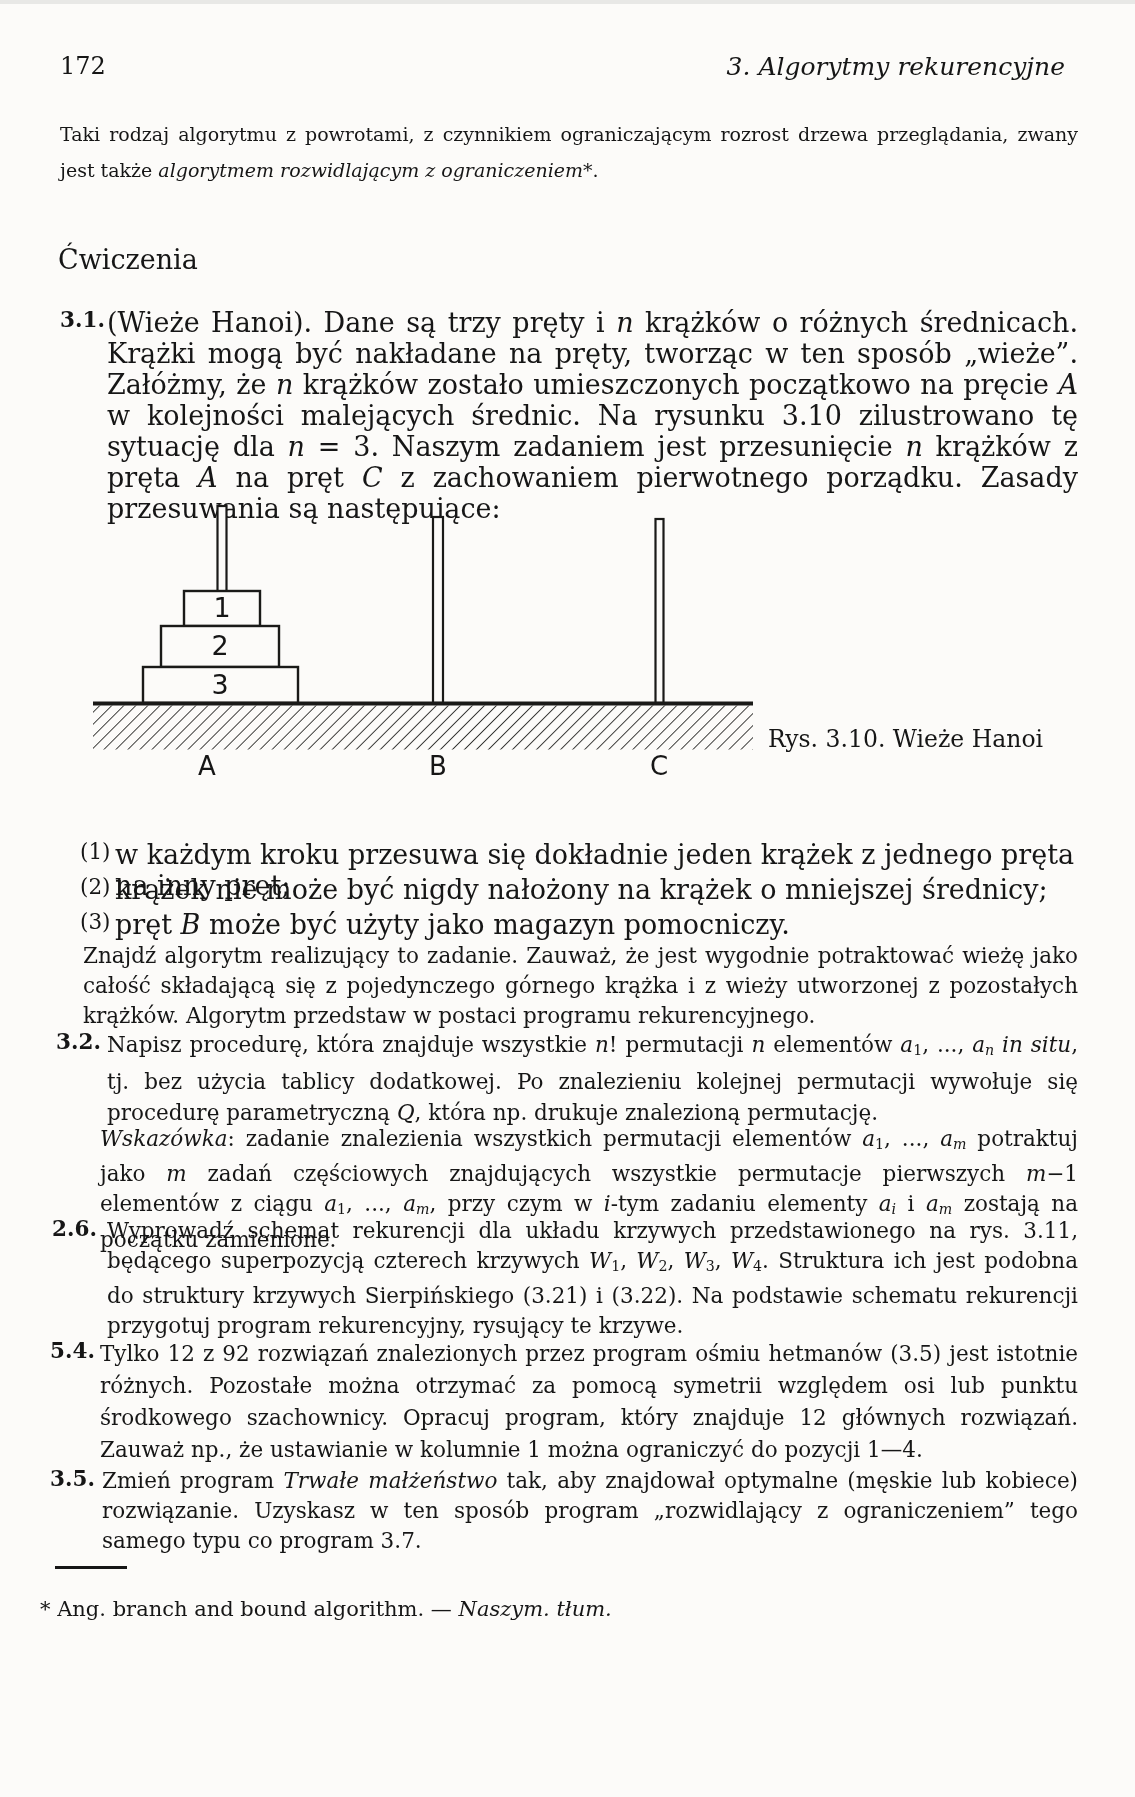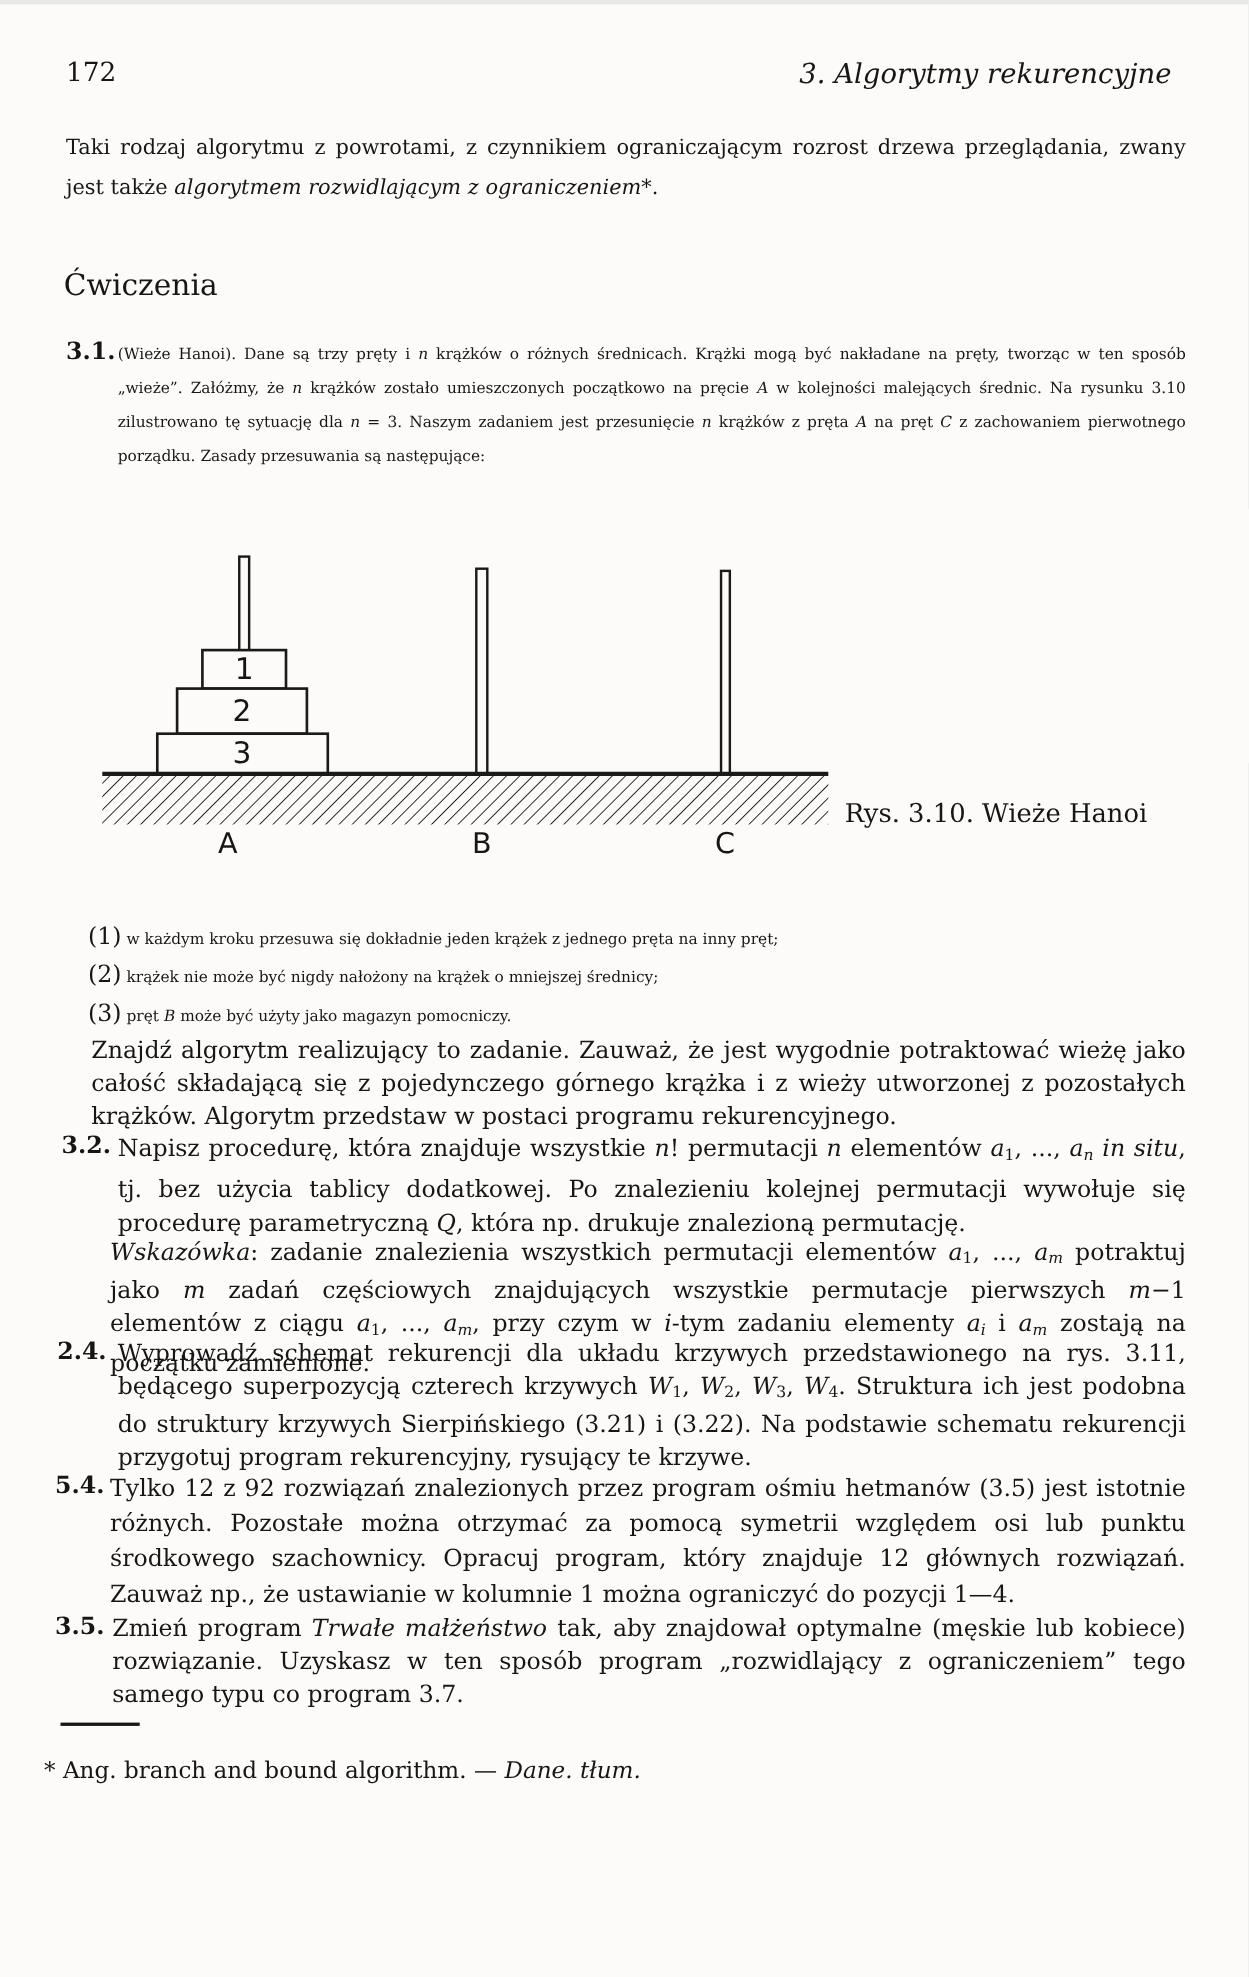--- a/index.html
+++ b/index.html
@@ -6,21 +6,21 @@
   .page{
     position:relative;width:1135px;height:1797px;margin:4px auto;
     background:#fcfbf9;color:#161616;
     font-family:"DejaVu Serif","Liberation Serif",serif;
     overflow:hidden;
   }
   .abs{position:absolute;}
   .just{text-align:justify;}
   .it{font-style:italic;}
   .sb{font-size:0.66em;vertical-align:-0.24em;}
-  .body-text{font-size:14px;line-height:31px;}
+  .body-text{font-size:27px;line-height:31px;}
   .running{font-size:24px;}
   .num{font-size:21.5px;font-weight:bold;}
   .cond-marker{font-size:21.5px;}
   h2.heading{margin:0;font-size:27px;font-weight:normal;}
   .rule{background:#161616;}
   .fig-label{font-family:"DejaVu Sans","Liberation Sans",sans-serif;}
   p{margin:0;}
 </style>
 </head>
 <body>
@@ -74,25 +74,25 @@
 
   <span class="abs cond-marker" style="left:80px;top:905px;">(3)</span>
   <p class="abs just" style="left:83px;top:937px;width:995px;font-size:21.5px;line-height:30px;"><span>Znajdź algorytm realizujący to zadanie. Zauważ, że jest wygodnie potraktować wieżę jako całość składającą się z pojedynczego górnego krążka i z wieży utworzonej z pozostałych krążków. Algorytm przedstaw w postaci programu rekurencyjnego.</span></p>
 
   <p class="abs body-text" style="left:115px;top:905px;width:963px;"><span>pręt </span><span class="it">B</span><span> może być użyty jako magazyn pomocniczy.</span></p>
 
   <span class="abs num" style="left:56px;top:1025px;">3.2.</span>
   <p class="abs just" style="left:107px;top:1025px;width:971px;font-size:21.5px;line-height:31px;"><span>Napisz procedurę, która znajduje wszystkie </span><span class="it">n</span><span>! permutacji </span><span class="it">n</span><span> elementów </span><span class="it">a</span><span class="sb">1</span><span>, ..., </span><span class="it">a</span><span class="it sb">n</span><span> </span><span class="it">in situ</span><span>, tj. bez użycia tablicy dodatkowej. Po znalezieniu kolejnej permutacji wywołuje się procedurę parametryczną </span><span class="it">Q</span><span>, która np. drukuje znalezioną permutację.</span></p>
   <p class="abs just" style="left:100px;top:1120px;width:978px;font-size:21.5px;line-height:30px;"><span class="it">Wskazówka</span><span>: zadanie znalezienia wszystkich permutacji elementów </span><span class="it">a</span><span class="sb">1</span><span>, ..., </span><span class="it">a</span><span class="it sb">m</span><span> potraktuj jako </span><span class="it">m</span><span> zadań częściowych znajdujących wszystkie permutacje pierwszych </span><span class="it">m</span><span>−1 elementów z ciągu </span><span class="it">a</span><span class="sb">1</span><span>, ..., </span><span class="it">a</span><span class="it sb">m</span><span>, przy czym w </span><span class="it">i</span><span>-tym zadaniu elementy </span><span class="it">a</span><span class="it sb">i</span><span> i </span><span class="it">a</span><span class="it sb">m</span><span> zostają na początku zamienione.</span></p>
 
-  <span class="abs num" style="left:52px;top:1212px;">2.4.</span>
+  <span class="abs num" style="left:52px;top:1212px;">2.6.</span>
   <p class="abs just" style="left:107px;top:1212px;width:971px;font-size:21.5px;line-height:30px;"><span>Wyprowadź schemat rekurencji dla układu krzywych przedstawionego na rys. 3.11, będącego superpozycją czterech krzywych </span><span class="it">W</span><span class="sb">1</span><span>, </span><span class="it">W</span><span class="sb">2</span><span>, </span><span class="it">W</span><span class="sb">3</span><span>, </span><span class="it">W</span><span class="sb">4</span><span>. Struktura ich jest podobna do struktury krzywych Sierpińskiego (3.21) i (3.22). Na podstawie schematu rekurencji przygotuj program rekurencyjny, rysujący te krzywe.</span></p>
 
   <span class="abs num" style="left:50px;top:1334px;">5.4.</span>
   <p class="abs just" style="left:100px;top:1334px;width:978px;font-size:21.5px;line-height:32px;"><span>Tylko 12 z 92 rozwiązań znalezionych przez program ośmiu hetmanów (3.5) jest istotnie różnych. Pozostałe można otrzymać za pomocą symetrii względem osi lub punktu środkowego szachownicy. Opracuj program, który znajduje 12 głównych rozwiązań. Zauważ np., że ustawianie w kolumnie 1 można ograniczyć do pozycji 1—4.</span></p>
 
   <span class="abs num" style="left:50px;top:1462px;">3.5.</span>
   <p class="abs just" style="left:102px;top:1462px;width:976px;font-size:21.5px;line-height:30px;"><span>Zmień program </span><span class="it">Trwałe małżeństwo</span><span> tak, aby znajdował optymalne (męskie lub kobiece) rozwiązanie. Uzyskasz w ten sposób program „rozwidlający z ograniczeniem” tego samego typu co program 3.7.</span></p>
 
   <div class="abs rule" style="left:55px;top:1562px;width:72px;height:3px;"></div>
-  <p class="abs" style="left:40px;top:1590px;width:900px;font-size:21px;line-height:30px;"><span>* Ang. branch and bound algorithm. — </span><span class="it">Dane. tłum.</span></p>
+  <p class="abs" style="left:40px;top:1590px;width:900px;font-size:21px;line-height:30px;"><span>* Ang. branch and bound algorithm. — </span><span class="it">Naszym. tłum.</span></p>
 
 </div>
 
 </body></html>

